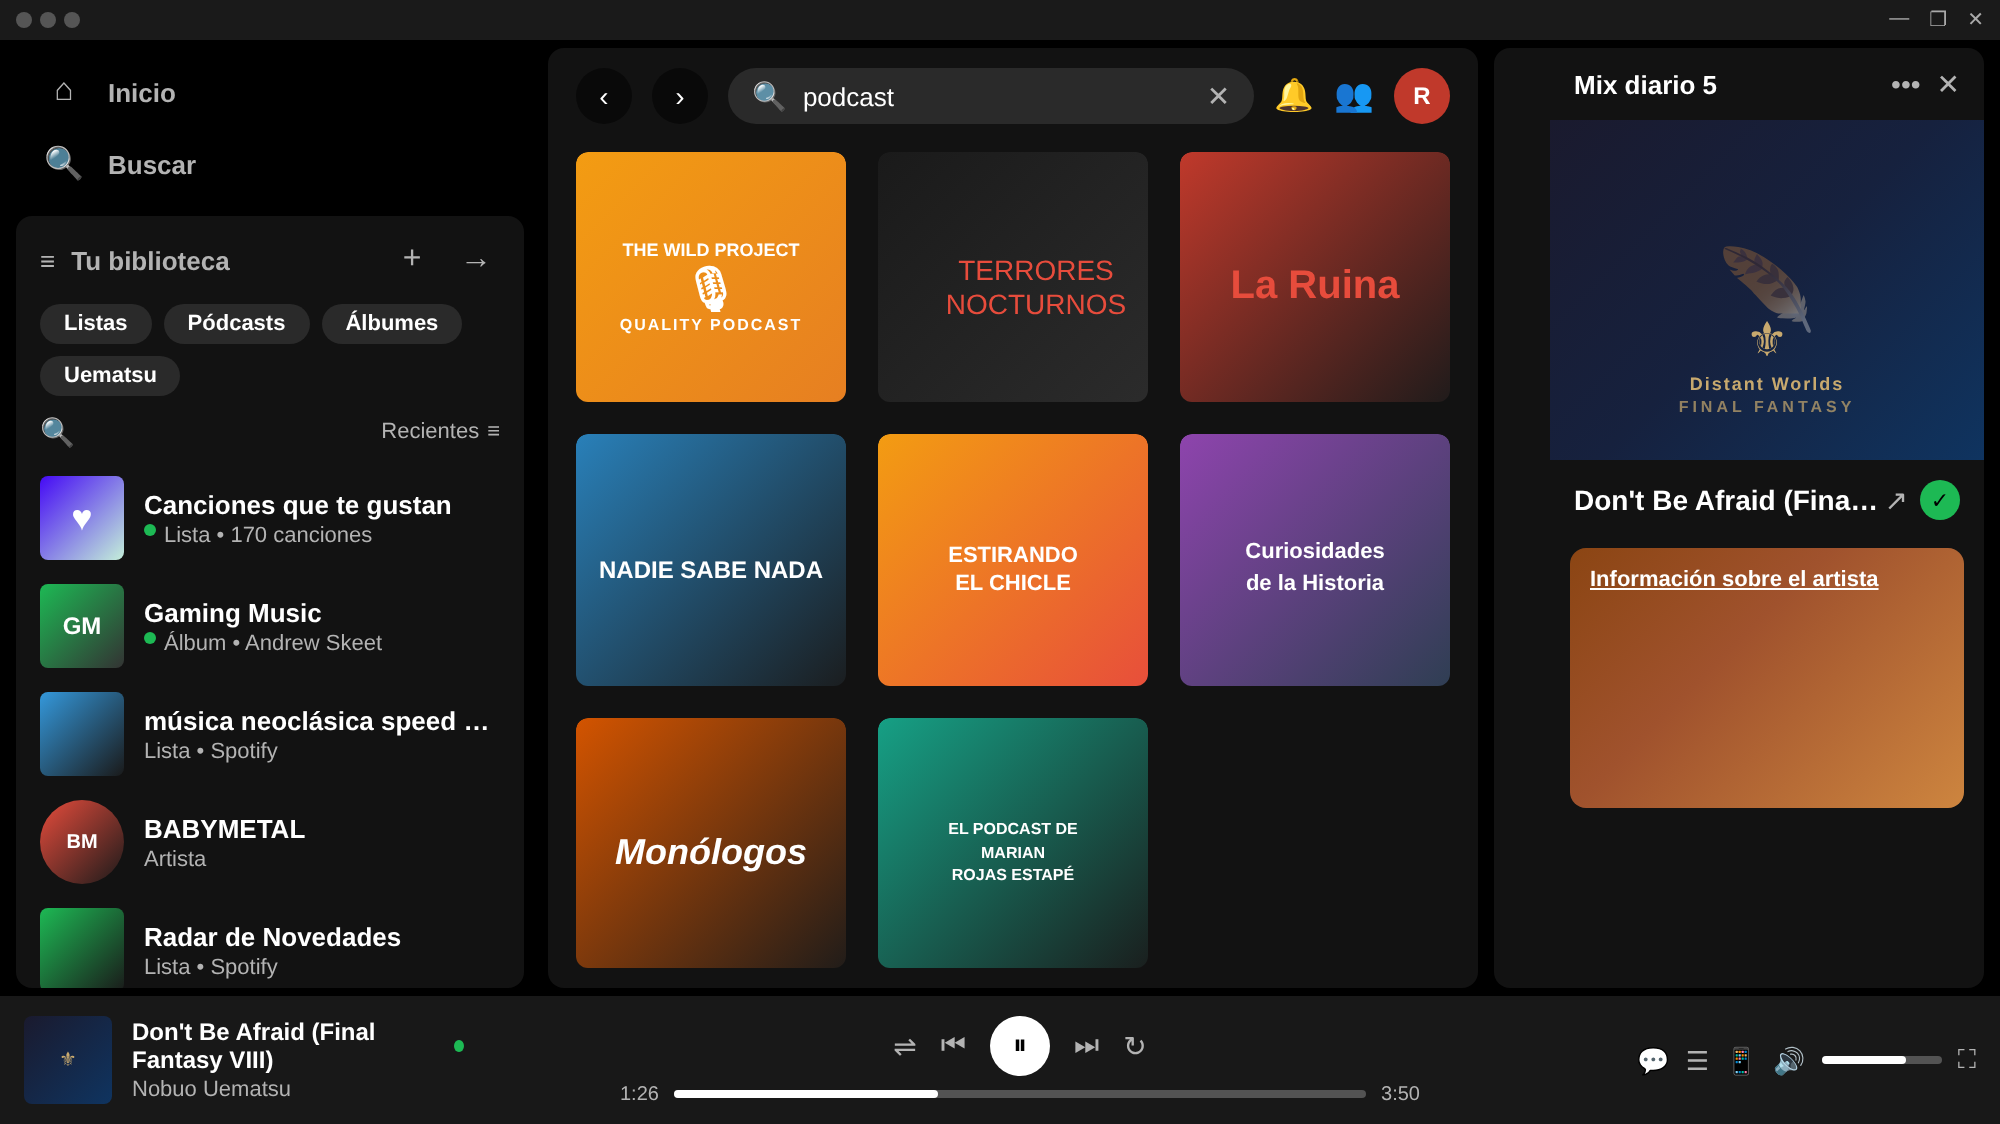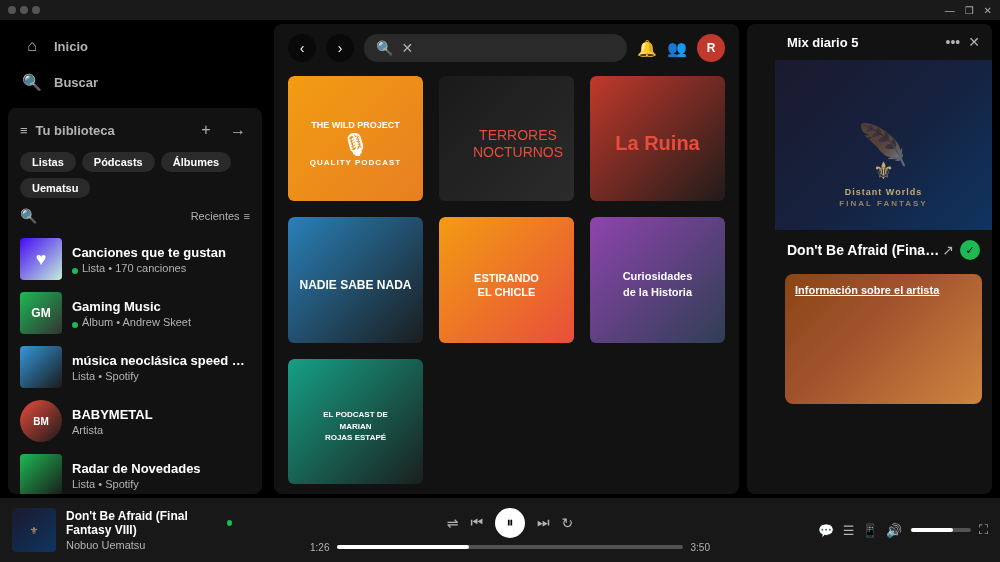--- a/index.html
+++ b/index.html
@@ -181,21 +181,21 @@
       font-weight: 600;
       color: #fff;
       white-space: nowrap;
       overflow: hidden;
       text-overflow: ellipsis;
     }
     .library-item-meta {
       font-size: 11px;
       color: #b3b3b3;
       display: flex;
-      align-items: flex-end;
+      align-items: flex-start;
       gap: 4px;
       margin-top: 2px;
     }
     .green-dot {
       width: 6px; height: 6px;
       background: #1db954;
       border-radius: 50%;
       display: inline-block;
     }
 
@@ -686,20 +686,21 @@
         </div>
       </div>
     </div>
 
     <div class="main-content">
       <div class="main-header">
         <button class="nav-btn">‹</button>
         <button class="nav-btn">›</button>
         <div class="search-bar">
           <span class="search-icon-inner">🔍</span>
+          <input class="search-input" value="podcast" style="">
           <button class="search-clear">✕</button>
         </div>
         <div class="header-icons">
           <button class="header-icon-btn">🔔</button>
           <button class="header-icon-btn">👥</button>
           <button class="avatar-btn">R</button>
         </div>
       </div>
 
       <div class="podcast-grid">
@@ -745,20 +746,28 @@
               <div style="font-size:11px;font-weight:900;color:#fff;line-height:1.3;">ESTIRANDO<br>EL CHICLE</div>
             </div>
           </div>
 
         </div>
 
         <div class="podcast-card">
           <div class="podcast-thumb thumb-curiosidades">
             <div style="text-align:center;padding:10px;">
               <div style="font-size:11px;font-weight:900;color:#fff;line-height:1.4;">Curiosidades<br>de la Historia</div>
+            </div>
+          </div>
+
+        </div>
+        <div class="podcast-card">
+          <div class="podcast-thumb thumb-monologos">
+            <div style="text-align:center;padding:10px;">
+              <div style="font-size:18px;font-weight:900;color:#fff;font-style:italic;">Monólogos</div>
             </div>
           </div>
 
         </div>
         <div class="podcast-card">
           <div class="podcast-thumb thumb-marian">
             <div style="text-align:center;padding:8px;">
               <div style="font-size:8px;font-weight:700;color:#fff;line-height:1.4;">EL PODCAST DE<br>MARIAN<br>ROJAS ESTAPÉ</div>
             </div>
           </div>

